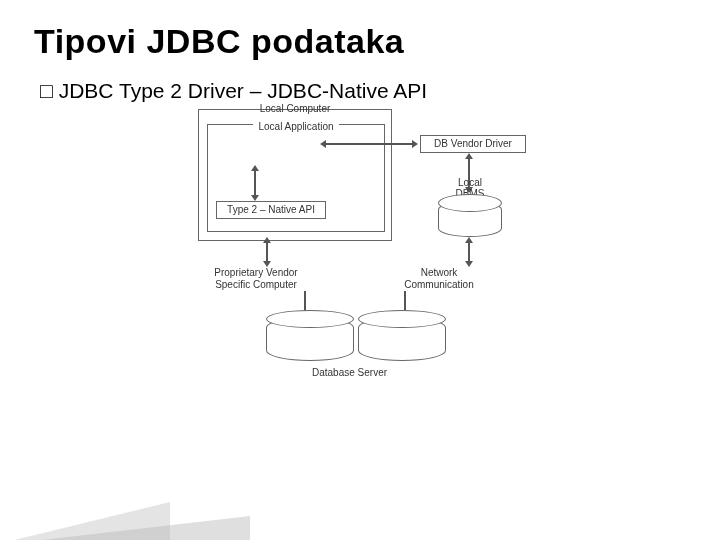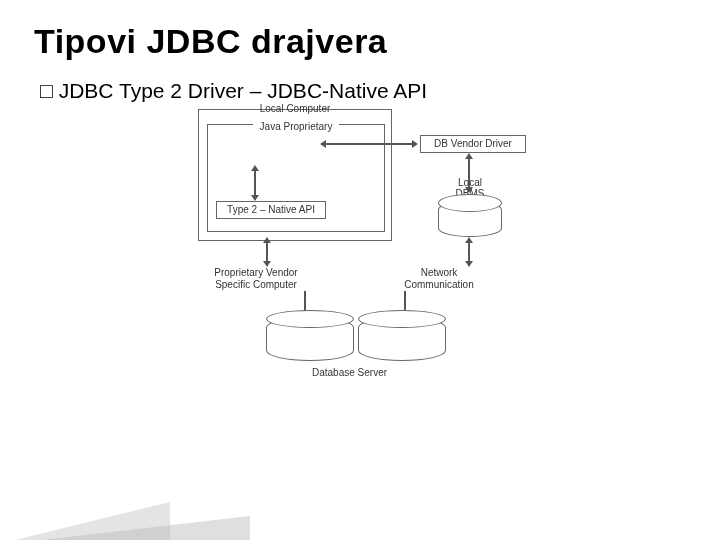--- a/index.html
+++ b/index.html
@@ -35,31 +35,31 @@
   .arrL::before{left:-6px;top:-3px;border-right:6px solid #555;border-top:4px solid transparent;border-bottom:4px solid transparent}
   .arrU::before{top:-6px;left:-3px;border-bottom:6px solid #555;border-left:4px solid transparent;border-right:4px solid transparent}
   .arrD::after{bottom:-6px;left:-3px;border-top:6px solid #555;border-left:4px solid transparent;border-right:4px solid transparent}
   .wedge{position:absolute;left:-10px;bottom:-6px;width:0;height:0;border-right:180px solid #d5d5d5;border-top:44px solid transparent;opacity:.65}
   .wedge2{position:absolute;left:-10px;bottom:-6px;width:0;height:0;border-right:260px solid #b8b8b8;border-top:30px solid transparent;opacity:.45}
 </style>
 </head>
 <body>
 
 <div class="slide">
-  <div class="title">Tipovi JDBC drajvera</div>
+  <div class="title">Tipovi JDBC podataka</div>
 
   <div class="bullet1">
     <span class="sq">□</span><span>JDBC</span><span> Type 2 Driver – JDBC-Native API</span>
   </div>
 
   <div class="diagram">
     <div class="box lc">
       <span class="cap">Local Computer</span>
       <div class="box ja">
-        <span class="cap">Java Proprietary</span>
+        <span class="cap">Local Application</span>
         <div class="box t2">Type 2 – Native API</div>
       </div>
     </div>
 
     <div class="line vline arrU arrD" style="left:74px;top:62px;height:24px"></div>
 
     <div class="box dv">DB Vendor Driver</div>
 
     <div class="line hline arrR arrL" style="left:146px;top:34px;width:86px"></div>
 

